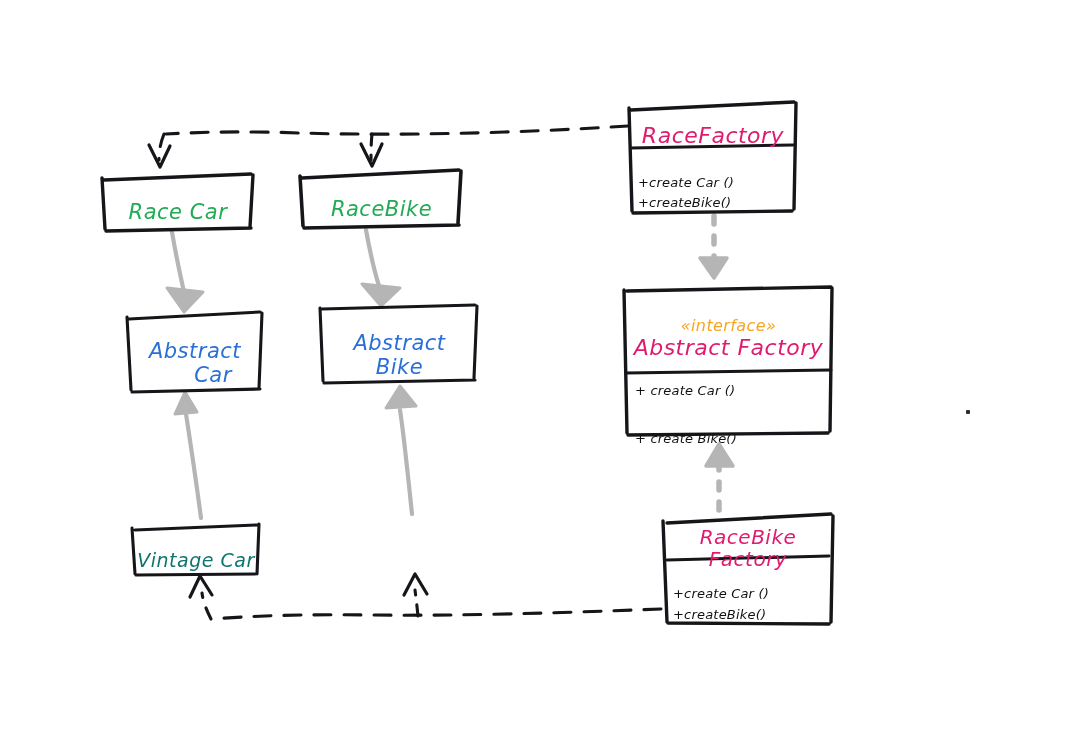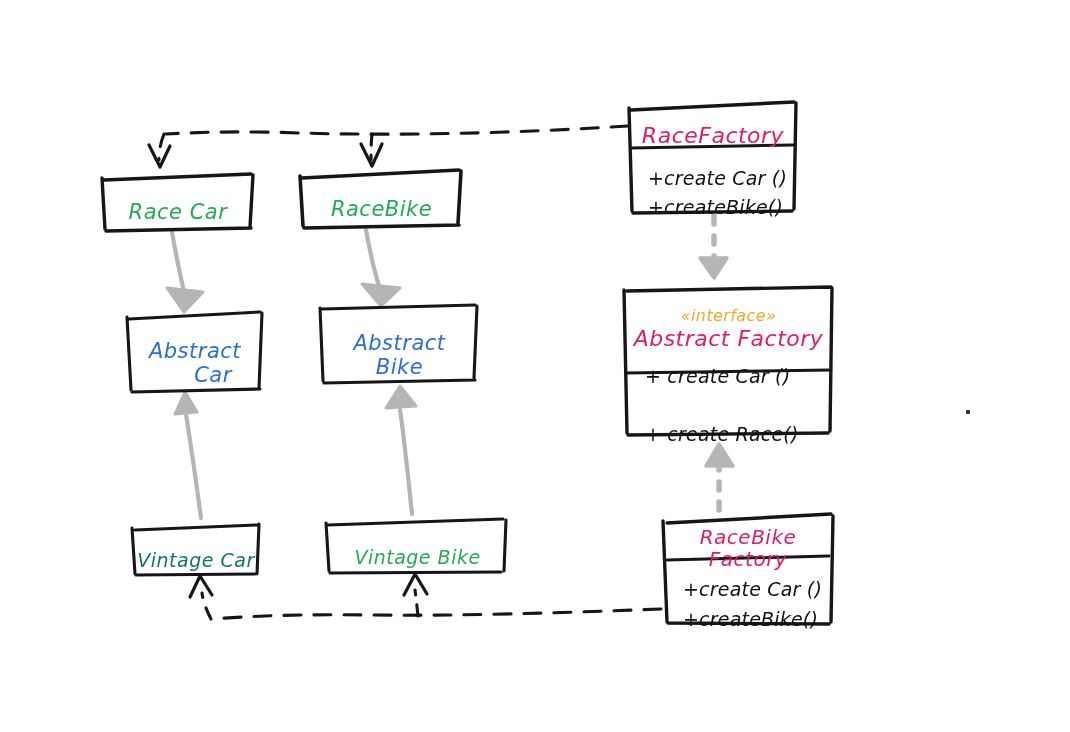--- a/index.html
+++ b/index.html
@@ -65,27 +65,26 @@
     font-size: 22px;
   }
   .stereotype {
     font-size: 16px;
     font-style: italic;
     letter-spacing: 0.4px;
     text-align: center;
     line-height: 1.1;
   }
   .member {
-    font-size: 19px;
+    font-size: 13px;
     line-height: 1.55;
     color: #111111;
     letter-spacing: 0.2px;
     white-space: nowrap;
     font-style: italic;
-    margin-left: 10px;
   }
   .speck {
     position: absolute;
     width: 4px;
     height: 4px;
     background: #2b2b33;
     border-radius: 1px;
   }
 </style>
 </head>
@@ -199,30 +198,20 @@
     <svg class="frame" width="130" height="54" viewBox="0 0 130 54">
       <path d="M4 8 L126 3 M128 2 L126 52 M124 52 L5 53 M4 52 L1 6" fill="none" stroke="#16161a" stroke-width="3.1" stroke-linecap="round"></path>
     </svg>
     <div class="labels">
       <div class="title-zone" style="flex:1;">
         <div class="cls-name" style="color:#0f766e; font-size:19px;">Vintage Car</div>
       </div>
     </div>
   </div>
 
-  <div class="node" style="left:325px; top:517px; width:185px; height:57px;">
-    <svg class="frame" width="185" height="57" viewBox="0 0 185 57">
-      <path d="M3 8 L178 2 M181 3 L179 54 M176 55 L5 56 M4 54 L1 6" fill="none" stroke="#16161a" stroke-width="3.1" stroke-linecap="round"></path>
-    </svg>
-    <div class="labels">
-      <div class="title-zone" style="flex:1;">
-        <div class="cls-name" style="color:#22aa55; font-size:19px;">Vintage Bike</div>
-      </div>
-    </div>
-  </div>
 
   <div class="node" style="left:628px; top:101px; width:170px; height:113px;">
     <svg class="frame" width="170" height="113" viewBox="0 0 170 113">
       <path d="M3 9 L166 1 M168 2 L166 108 M164 110 L5 112 M4 110 L1 7" fill="none" stroke="#16161a" stroke-width="3.4" stroke-linecap="round"></path>
       <path d="M3 47 L165 44" fill="none" stroke="#16161a" stroke-width="3" stroke-linecap="round"></path>
     </svg>
     <div class="labels">
       <div class="title-zone" style="height:47px;">
         <div class="cls-name big" style="color:#e01a6e;">RaceFactory</div>
       </div>
@@ -238,21 +227,21 @@
       <path d="M4 6 L208 2 M209 3 L207 146 M205 148 L5 150 M4 148 L1 5" fill="none" stroke="#16161a" stroke-width="3.4" stroke-linecap="round"></path>
       <path d="M3 88 L208 85" fill="none" stroke="#16161a" stroke-width="2.8" stroke-linecap="round"></path>
     </svg>
     <div class="labels">
       <div class="title-zone" style="height:88px; gap:2px;">
         <div class="stereotype" style="color:#f5a623;">«interface»</div>
         <div class="cls-name big" style="color:#e01a6e;">Abstract Factory</div>
       </div>
       <div class="members-zone" style="flex:1; padding-left:12px;gap:28px;">
         <div class="member">+ create Car ()</div>
-        <div class="member">+ create Race()</div>
+        <div class="member">+ create Bike()</div>
       </div>
     </div>
   </div>
 
   <div class="node" style="left:661px; top:512px; width:174px; height:113px;">
     <svg class="frame" width="174" height="113" viewBox="0 0 174 113">
       <path d="M6 11 L170 2 M172 4 L170 110 M168 112 L7 111 M6 110 L2 9" fill="none" stroke="#16161a" stroke-width="3.4" stroke-linecap="round"></path>
       <path d="M6 48 L168 44" fill="none" stroke="#16161a" stroke-width="3" stroke-linecap="round"></path>
     </svg>
     <div class="labels">

